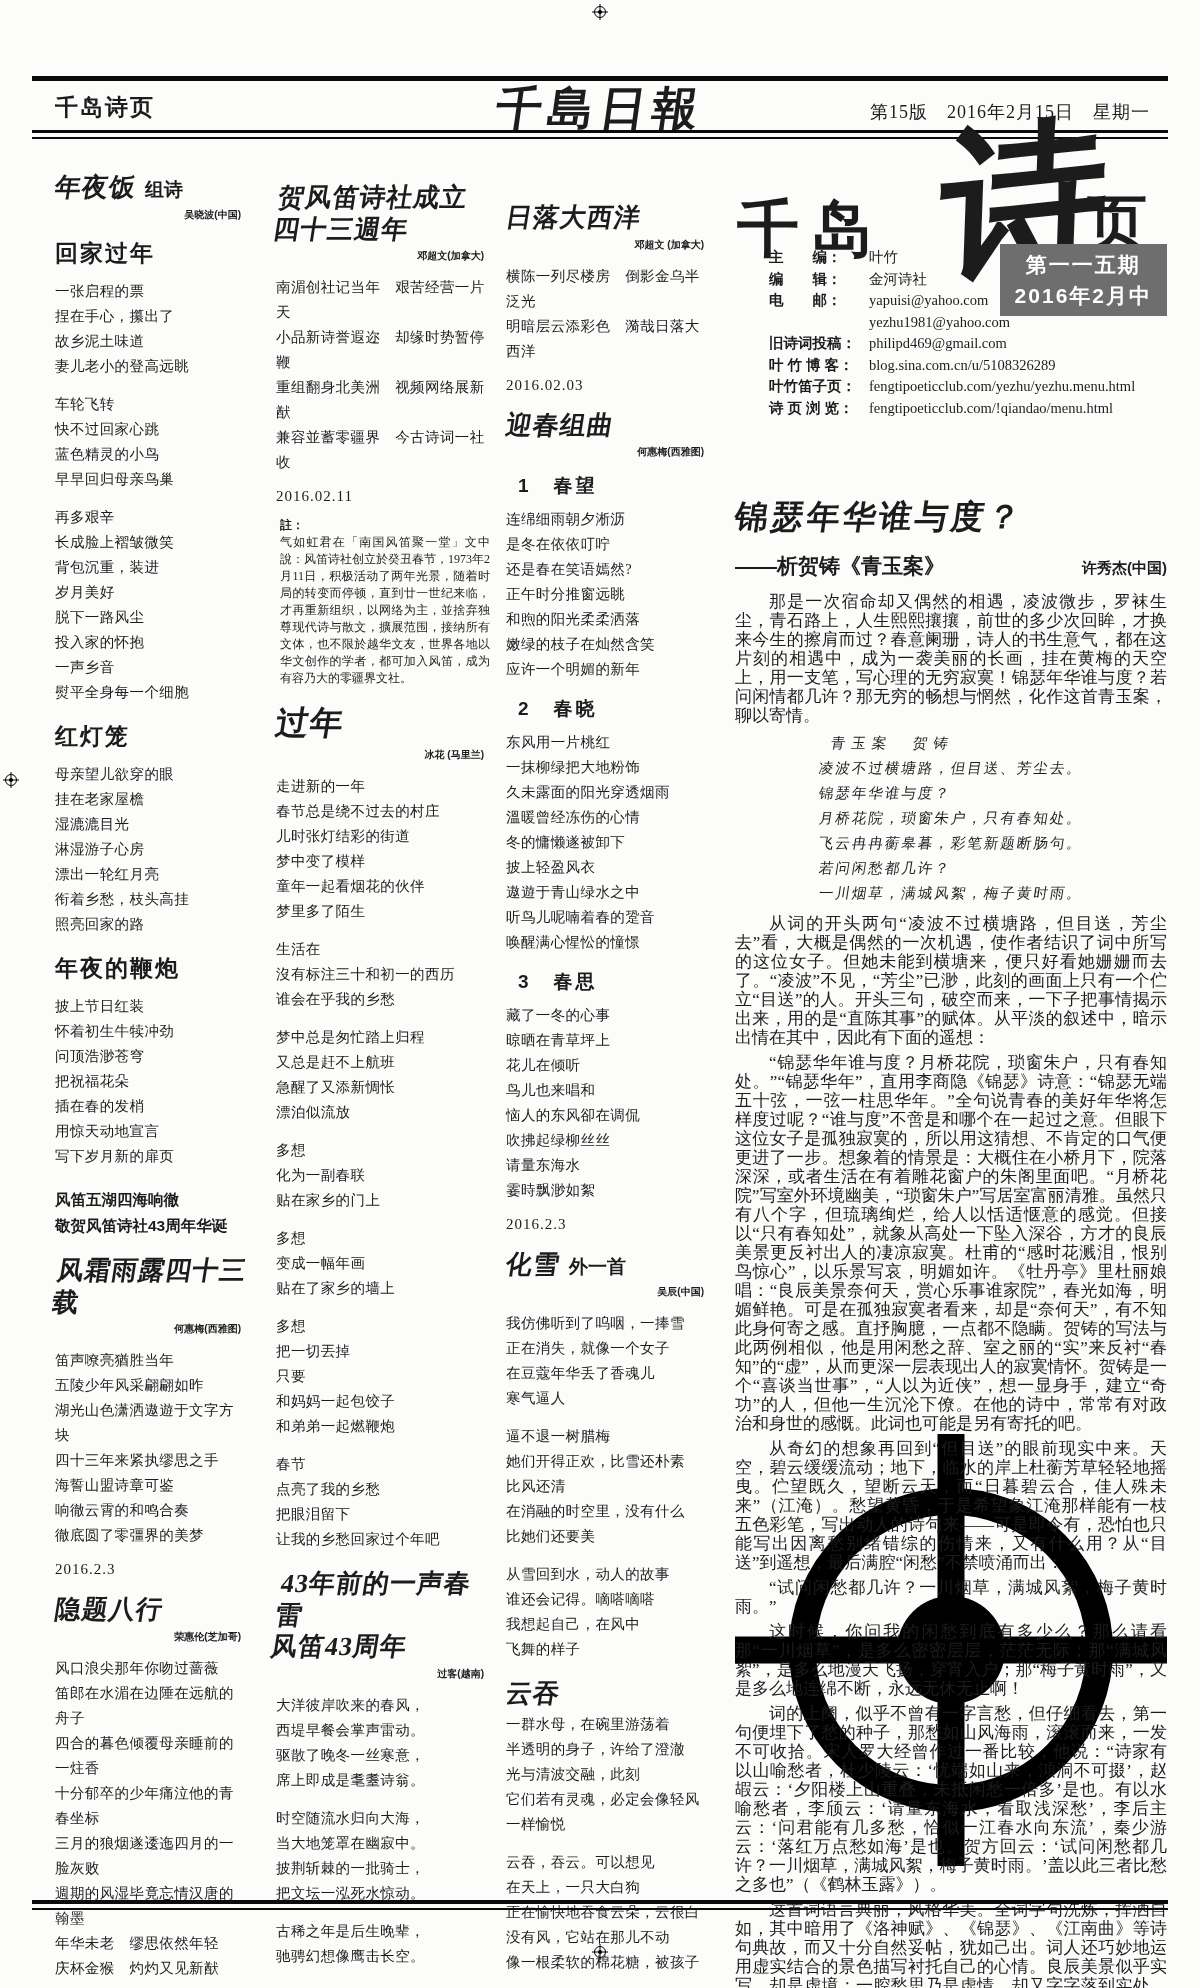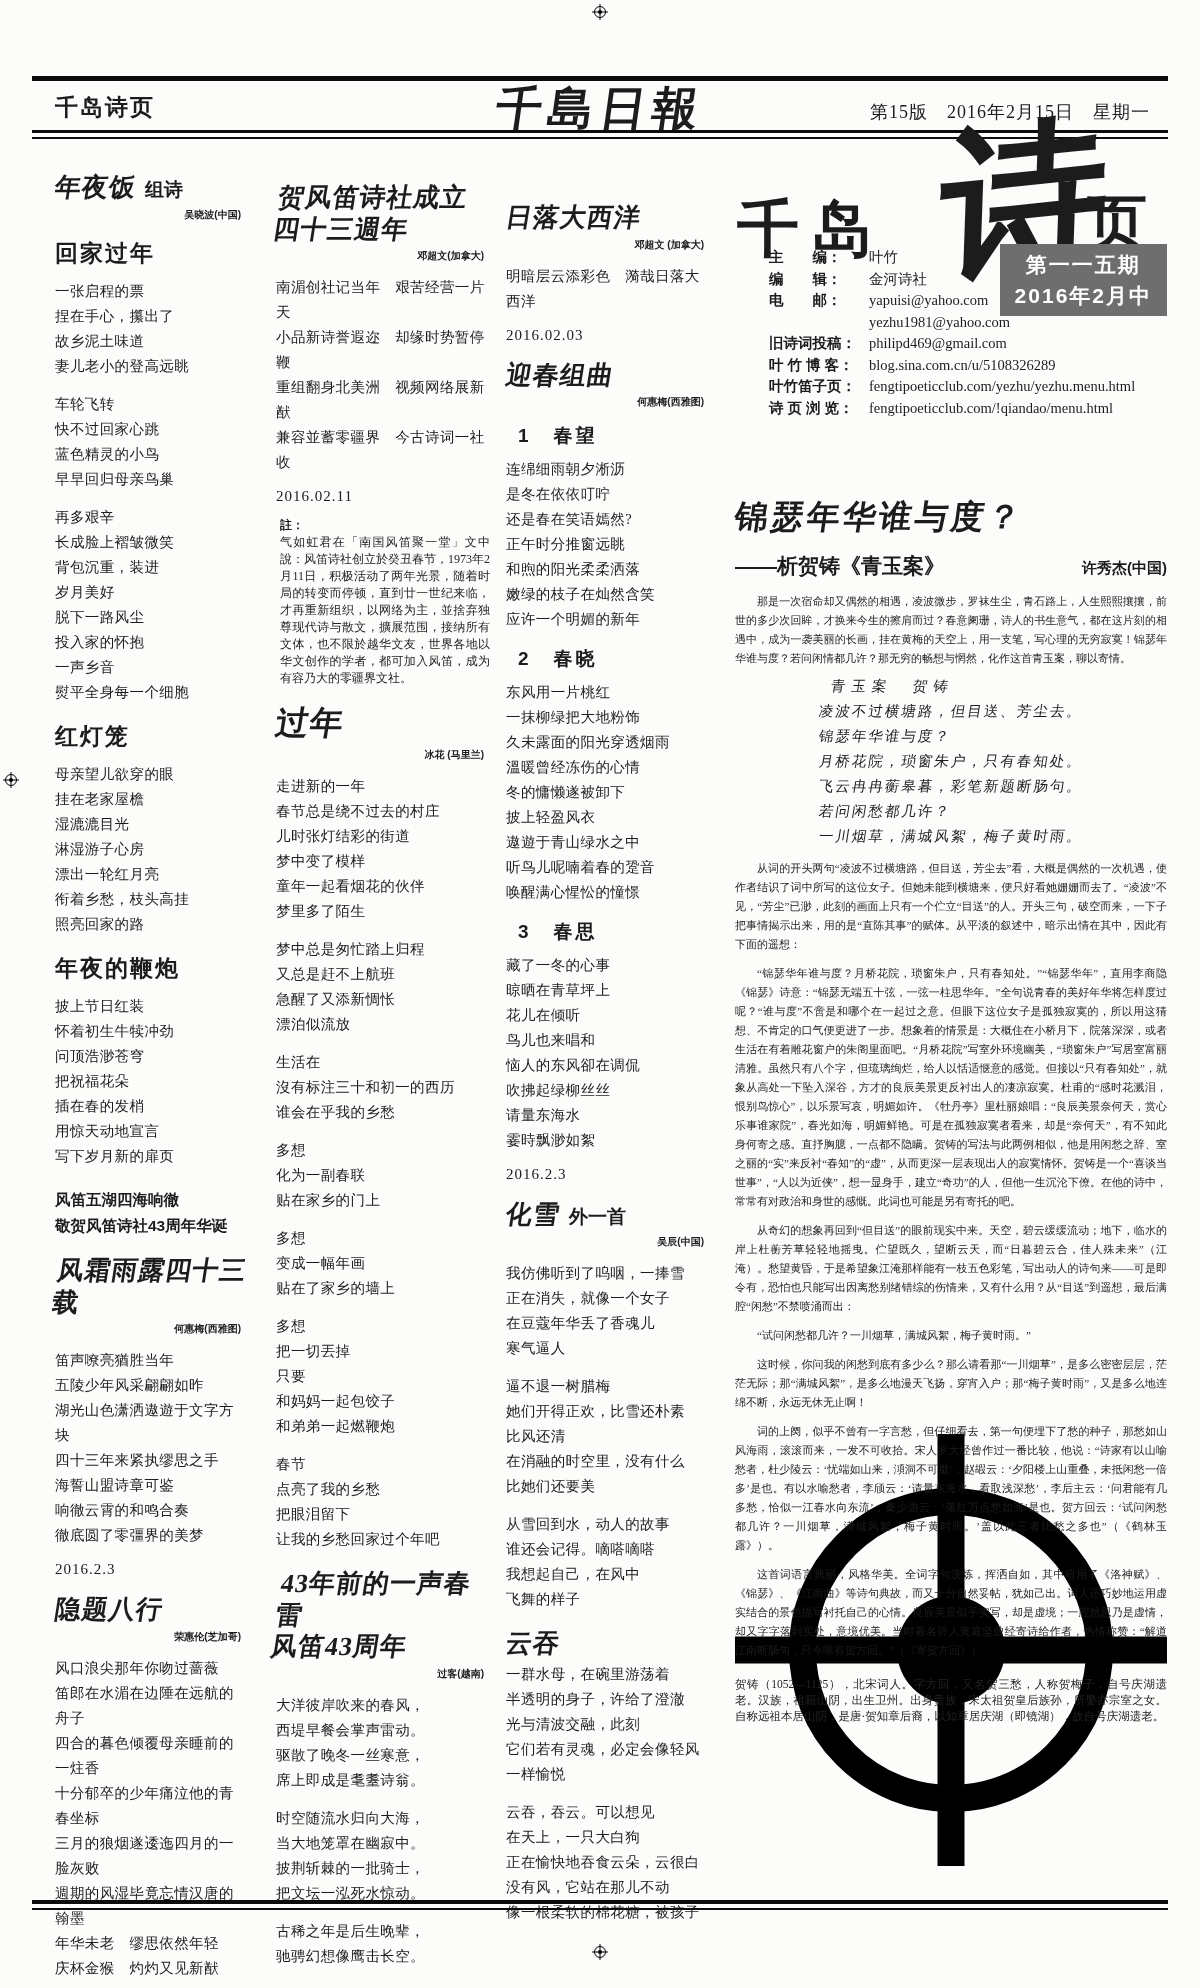--- a/index.html
+++ b/index.html
@@ -58,21 +58,21 @@
   .ed-label{display:inline-block;width:100px;flex:none;font-family:"Liberation Sans",sans-serif;
             font-weight:bold;font-size:14.5px;}
   .ed-val{font-size:14.5px;}
   
   .article{position:absolute;left:0;right:0;top:350px;}
   .article-title{font-family:"Liberation Sans",sans-serif;font-weight:bold;font-size:33px;
                  letter-spacing:3px;transform:skewX(-8deg);margin-bottom:12px;}
   .article-sub{display:flex;justify-content:space-between;align-items:baseline;margin-bottom:12px;}
   .article-sub .sub{font-family:"Liberation Sans",sans-serif;font-weight:bold;font-size:21px;}
   .article-sub .auth{font-family:"Liberation Sans",sans-serif;font-weight:bold;font-size:15px;}
-  .art-para{font-size:11px;line-height:19px;text-align:justify;text-indent:2em;margin:10px 0 6px;}
+  .art-para{font-size:17px;line-height:19px;text-align:justify;text-indent:2em;margin:0 0 6px;}
   .art-poem{margin:6px 0 8px 84px;}
   .art-poem .line{font-size:14.5px;line-height:25px;letter-spacing:2px;transform:skewX(-9deg);}
   .art-poem .line:first-child{margin-left:12px;letter-spacing:6px;}
   .art-footnote{margin-top:16px;font-size:11.5px;line-height:16px;text-align:justify;color:#222;}
 </style>
 </head>
 <body>
 
 <div class="page">
 
@@ -198,29 +198,29 @@
       <div class="blk-author">冰花 (马里兰)</div>
       <div class="blk-stanza">
         <div class="line">走进新的一年</div>
         <div class="line">春节总是绕不过去的村庄</div>
         <div class="line">儿时张灯结彩的街道</div>
         <div class="line">梦中变了模样</div>
         <div class="line">童年一起看烟花的伙伴</div>
         <div class="line">梦里多了陌生</div>
       </div>
       <div class="blk-stanza">
+        <div class="line">生活在</div>
+        <div class="line">沒有标注三十和初一的西历</div>
+        <div class="line">谁会在乎我的乡愁</div>
+      </div>
+      <div class="blk-stanza">
         <div class="line">梦中总是匆忙踏上归程</div>
         <div class="line">又总是赶不上航班</div>
         <div class="line">急醒了又添新惆怅</div>
         <div class="line">漂泊似流放</div>
-      </div>
-      <div class="blk-stanza">
-        <div class="line">生活在</div>
-        <div class="line">沒有标注三十和初一的西历</div>
-        <div class="line">谁会在乎我的乡愁</div>
       </div>
       <div class="blk-stanza">
         <div class="line">多想</div>
         <div class="line">化为一副春联</div>
         <div class="line">贴在家乡的门上</div>
       </div>
       <div class="blk-stanza">
         <div class="line">多想</div>
         <div class="line">变成一幅年画</div>
         <div class="line">贴在了家乡的墙上</div>
@@ -255,20 +255,21 @@
       </div>
       <div class="blk-stanza">
         <div class="line">古稀之年是后生晚辈，</div>
         <div class="line">驰骋幻想像鹰击长空。</div>
       </div>
     </div>
   <div class="col col2">
       <div class="blk-title"><span class="t">日落大西洋</span></div>
       <div class="blk-author">邓超文 (加拿大)</div>
       <div class="blk-stanza">
+        <div class="line">横陈一列尽楼房　倒影金乌半泛光</div>
         <div class="line">明暗层云添彩色　漪哉日落大西洋</div>
       </div>
       <div class="blk-date">2016.02.03</div>
       <div class="blk-title"><span class="t">迎春组曲</span></div>
       <div class="blk-author">何惠梅(西雅图)</div>
       <div class="blk-sub">1　春望</div>
       <div class="blk-stanza">
         <div class="line">连绵细雨朝夕淅沥</div>
         <div class="line">是冬在依依叮咛</div>
         <div class="line">还是春在笑语嫣然?</div>

